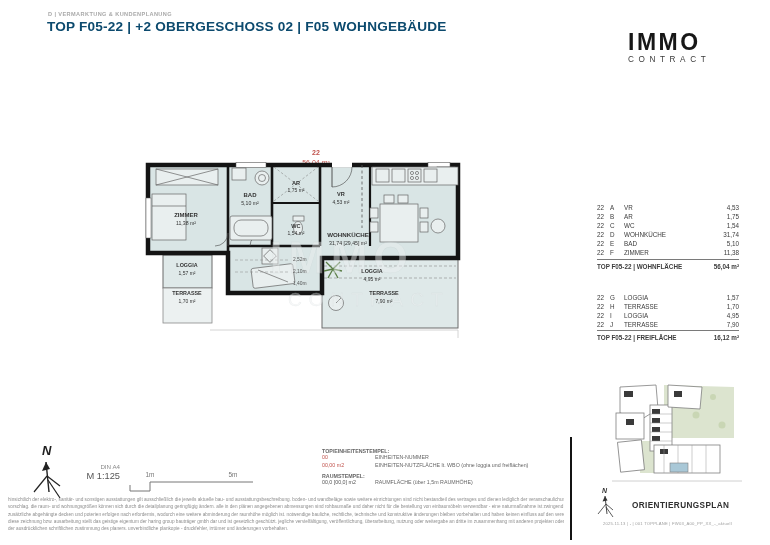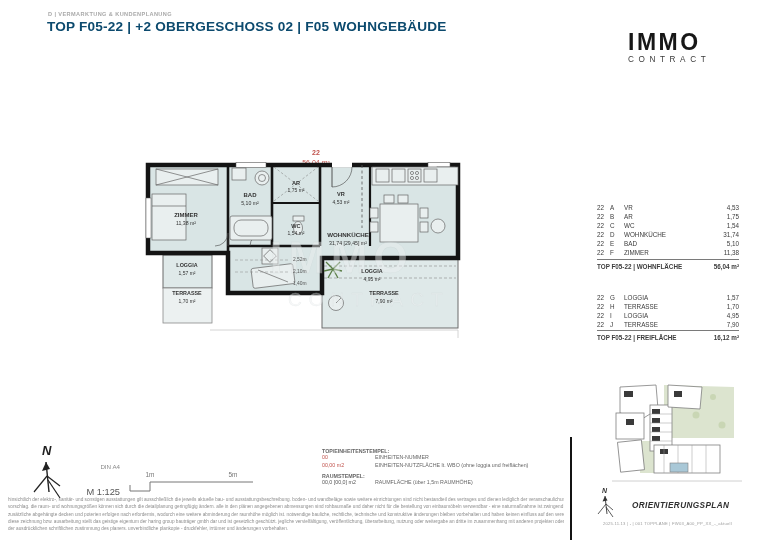--- a/index.html
+++ b/index.html
@@ -25,21 +25,21 @@
   .c-top{width:13px;}.c-code{width:14px;}.c-name{flex:1;}.c-val{text-align:right;}
   .ar-total{display:flex;border-top:.8px solid #7a7a7a;margin-top:1.5px;padding-top:2px;
             font-size:6.3px;font-weight:700;height:10px;line-height:9px;}
   .ar-total .t-label{flex:1;}
   .tbl-gap{height:21px;}
 
   
   .north-big{left:30px;top:442px;width:42px;height:58px;}
   .din-block{left:70px;top:463px;width:50px;text-align:right;color:#8a8a8a;}
   .din-format{font-size:6.2px;}
-  .din-scale{font-size:9.3px;color:#555;margin-top:17px;}
+  .din-scale{font-size:9.3px;color:#555;margin-top:1px;}
   .scalebar{left:128px;top:466px;width:132px;height:28px;}
 
   
   .legend{left:322px;top:448px;width:240px;color:#6e6e6e;}
   .lg-title{font-size:5.3px;font-weight:700;color:#666;}
   .lg-row{display:flex;font-size:5.3px;line-height:7.6px;}
   .lg-key{width:53px;}
   .lg-red{color:#c0524c;}
   .lg-dark{color:#555;}
   .lg-desc{flex:1;color:#666;}
@@ -48,21 +48,21 @@
   
   .disclaimer{left:8px;top:496px;width:556px;color:#8d8d8d;}
   .dc-line{font-size:4.7px;line-height:7.3px;white-space:nowrap;overflow:hidden;}
 
   
   .divider{left:570px;top:437px;width:2px;height:103px;background:#141414;}
 
   
   .ori-map{left:612px;top:383px;width:130px;height:102px;}
   .north-small{left:596px;top:485px;width:24px;height:34px;}
-  .ori-label{left:632px;top:501px;font-size:8.2px;font-weight:700;color:#2f2f2f;letter-spacing:.4px;font-style:italic;}
+  .ori-label{left:632px;top:501px;font-size:8.2px;font-weight:700;color:#2f2f2f;letter-spacing:.4px;}
   .ori-caption{left:603px;top:521px;font-size:4.2px;color:#9f9f9f;letter-spacing:.2px;}
 
   svg text{font-family:"Liberation Sans",sans-serif;}
 </style>
 </head>
 <body>
 
 <div class="abs dept">D | VERMARKTUNG &amp; KUNDENPLANUNG</div>
 <div class="abs title">TOP F05-22 | +2 OBERGESCHOSS 02 | F05 WOHNGEBÄUDE</div>
 

